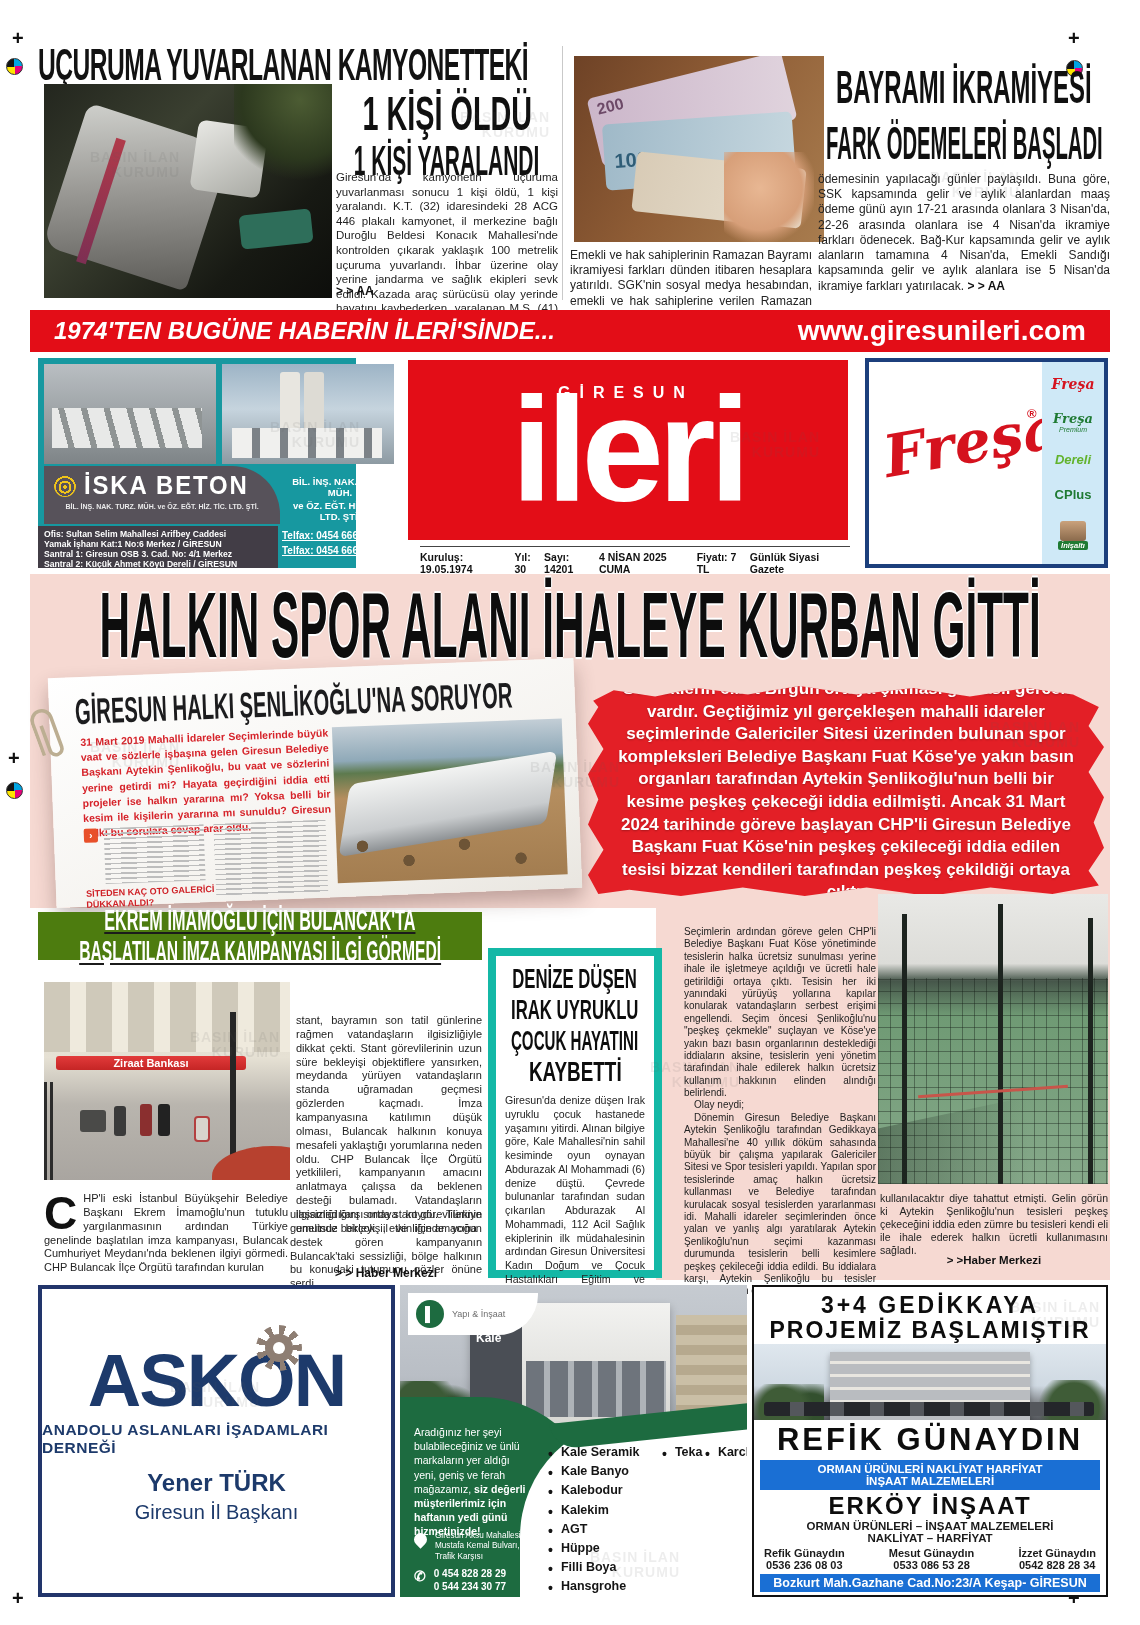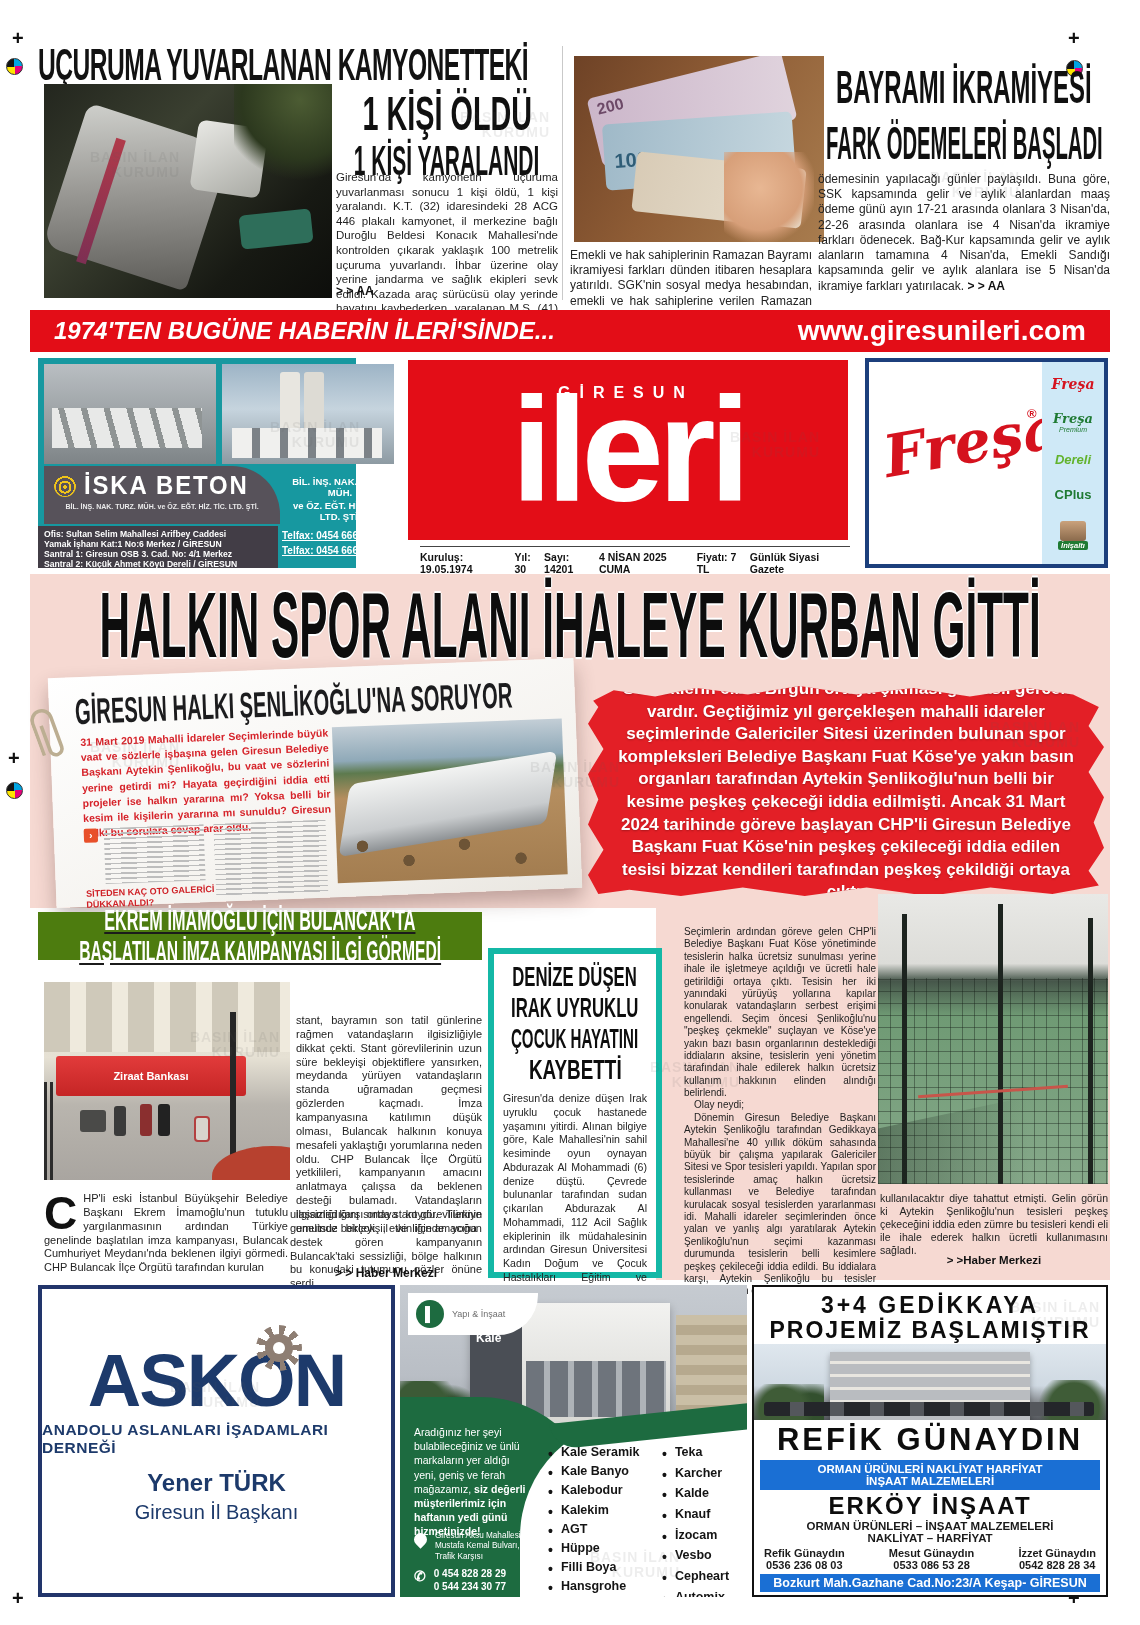--- a/index.html
+++ b/index.html
@@ -180,41 +180,41 @@
        clip-path:polygon(1% 7%,5% 2%,13% 5%,21% 1%,31% 4%,41% 0%,52% 4%,63% 1%,74% 5%,85% 1%,94% 4%,99% 10%,97% 19%,100% 29%,97% 41%,100% 53%,98% 65%,100% 77%,97% 88%,99% 95%,90% 99%,78% 96%,66% 100%,54% 96%,42% 100%,30% 96%,18% 100%,8% 97%,2% 99%,0% 90%,3% 78%,0% 66%,2% 54%,0% 42%,3% 30%,0% 18%,2% 10%);">
     <div style="width:470px;color:#fff;font-weight:bold;font-size:17px;line-height:1.33;text-align:center;text-shadow:0 1px 2px rgba(0,0,0,.25);">Gerceklerin elbet Birgün ortaya çıkması gibi asıl gercek vardır. Geçtiğimiz yıl gerçekleşen mahalli idareler seçimlerinde Galericiler Sitesi üzerinden bulunan spor kompleksleri Belediye Başkanı Fuat Köse'ye yakın basın organları tarafından Aytekin Şenlikoğlu'nun belli bir kesime peşkeş çekeceği iddia edilmişti. Ancak 31 Mart 2024 tarihinde göreve başlayan CHP'li Giresun Belediye Başkanı Fuat Köse'nin peşkeş çekileceği iddia edilen tesisi bizzat kendileri tarafından peşkeş çekildiği ortaya çıktı.</div>
   </div>
 
   <div class="abs col" style="left:38px;top:912px;width:444px;height:48px;background:#4d7c0f;align-items:center;justify-content:center;text-decoration:underline;">
     <span class="cond" style="font-size:29px;transform:scaleX(.56);color:#fff;">EKREM İMAMOĞLU İÇİN BULANCAK'TA</span>
     <span class="cond" style="font-size:29px;transform:scaleX(.54);color:#fff;margin-top:-2px;">BAŞLATILAN İMZA KAMPANYASI İLGİ GÖRMEDİ</span>
   </div>
   <div class="photo" style="left:44px;top:982px;width:246px;height:198px;background:linear-gradient(#ded9cc 0%,#e6e1d4 38%,#b9b5ae 62%,#a9a5a0 100%);">
     <div class="abs" style="left:0;top:0;width:246px;height:70px;background:repeating-linear-gradient(90deg,#cfc9ba 0 26px,#efeadd 26px 42px);"></div>
-    <div class="abs flexc" style="left:12px;top:74px;width:190px;height:40px;background:linear-gradient(#e23b3b,#c52525);border-radius:3px;">
+    <div class="abs flexc" style="left:12px;top:74px;width:190px;height:14px;background:linear-gradient(#e23b3b,#c52525);border-radius:3px;">
       <span style="color:#fff;font-weight:bold;font-size:11px;">Ziraat Bankası</span>
     </div>
     <div class="abs" style="left:0;top:100px;width:10px;height:98px;background:repeating-linear-gradient(90deg,#2c2c2c 0 3px,transparent 3px 6px);"></div>
     <div class="abs" style="left:186px;top:30px;width:6px;height:150px;background:#262626;"></div>
     <div class="abs" style="left:70px;top:124px;width:12px;height:30px;background:#3a3a3a;border-radius:3px;"></div>
     <div class="abs" style="left:96px;top:122px;width:12px;height:32px;background:#8a2f2f;border-radius:3px;"></div>
     <div class="abs" style="left:114px;top:122px;width:12px;height:32px;background:#222;border-radius:3px;"></div>
     <div class="abs" style="left:36px;top:128px;width:26px;height:22px;background:#4a4a48;border-radius:3px;"></div>
     <div class="abs" style="left:150px;top:134px;width:16px;height:26px;background:#d8d4cc;border:2px solid #b34040;border-radius:4px;box-sizing:border-box;"></div>
     <div class="abs" style="left:168px;bottom:-26px;width:120px;height:60px;background:#b7412f;border-radius:50% 50% 0 0;"></div>
   </div>
   <div class="abs bodytext" style="left:296px;top:1014px;width:186px;font-size:11px;line-height:1.26;">stant, bayramın son tatil günlerine rağmen vatandaşların ilgisizliğiyle dikkat çekti. Stant görevlilerinin uzun süre bekleyişi objektiflere yansırken, meydanda yürüyen vatandaşların standa uğramadan geçmesi gözlerden kaçmadı. İmza kampanyasına katılımın düşük olması, Bulancak halkının konuya mesafeli yaklaştığı yorumlarına neden oldu. CHP Bulancak İlçe Örgütü yetkilileri, kampanyanın amacını anlatmaya çalışsa da beklenen desteği bulamadı. Vatandaşların ilgisizliği karşısında stant görevlilerinin umutsuz bekleyişi, etkinliğin amacına</div>
   <div class="abs bodytext" style="left:290px;top:1208px;width:192px;font-size:11px;line-height:1.26;">ulaşamadığını ortaya koydu. Türkiye genelinde birçok il ve ilçede yoğun destek gören kampanyanın Bulancak'taki sessizliği, bölge halkının bu konudaki tutumunu gözler önüne serdi.</div>
   <div class="abs src" style="left:290px;top:1266px;width:192px;text-align:center;font-size:12px;">&gt; &gt; Haber Merkezi</div>
   <div class="abs bodytext" style="left:44px;top:1192px;width:244px;font-size:11px;line-height:1.26;">
     <span style="float:left;font-size:46px;line-height:38px;font-weight:bold;padding:2px 6px 0 0;color:#111;">C</span>
     <span>HP'li eski İstanbul Büyükşehir Belediye Başkanı Ekrem İmamoğlu'nun tutuklu yargılanmasının ardından Türkiye genelinde başlatılan imza kampanyası, Bulancak Cumhuriyet Meydanı'nda beklenen ilgiyi görmedi. CHP Bulancak İlçe Örgütü tarafından kurulan</span>
   </div>
 
-  <div class="abs" style="left:488px;top:948px;width:174px;height:330px;border:6px solid #14b8a6;background:#fff;box-sizing:border-box;padding:8px 9px;">
+  <div class="abs" style="left:488px;top:948px;width:174px;height:330px;border:8px solid #14b8a6;background:#fff;box-sizing:border-box;padding:8px 9px;">
     <div class="col" style="align-items:center;">
       <span class="cond" style="font-size:27px;transform:scaleX(.62);color:#0d0d0d;">DENİZE DÜŞEN</span>
       <span class="cond" style="font-size:27px;transform:scaleX(.62);color:#0d0d0d;">IRAK UYRUKLU</span>
       <span class="cond" style="font-size:27px;transform:scaleX(.56);color:#0d0d0d;">ÇOCUK HAYATINI</span>
       <span class="cond" style="font-size:27px;transform:scaleX(.70);color:#0d0d0d;">KAYBETTİ</span>
     </div>
     <div class="bodytext" style="font-size:10.6px;line-height:1.3;margin-top:6px;">
       <span>Giresun'da denize düşen Irak uyruklu çocuk hastanede yaşamını yitirdi. Alınan bilgiye göre, Kale Mahallesi'nin sahil kesiminde oyun oynayan Abdurazak Al Mohammadi (6) denize düştü. Çevrede bulunanlar tarafından sudan çıkarılan Abdurazak Al Mohammadi, 112 Acil Sağlık ekiplerinin ilk müdahalesinin ardından Giresun Üniversitesi Kadın Doğum ve Çocuk Hastalıkları Eğitim ve Araştırma Hastanesine kaldırıldı.</span>
       <span class="src">&gt; &gt; AA</span>
     </div>
@@ -306,21 +306,21 @@
           <span>Hüppe</span>
         </div>
       <div class="bullet">
           <span>Filli Boya</span>
         </div>
       <div class="bullet">
           <span>Hansgrohe</span>
         </div>
 
     </div>
-    <div class="abs" style="left:262px;top:160px;width:82px;display:flex;flex-direction:column;gap:2.5px;font-size:12.5px;">
+    <div class="abs" style="left:262px;top:160px;width:82px;display:flex;flex-direction:row;gap:2.5px;font-size:12.5px;">
       <div class="bullet">
           <span>Teka</span>
         </div>
       <div class="bullet">
           <span>Karcher</span>
         </div>
       <div class="bullet">
           <span>Kalde</span>
         </div>
       <div class="bullet">

